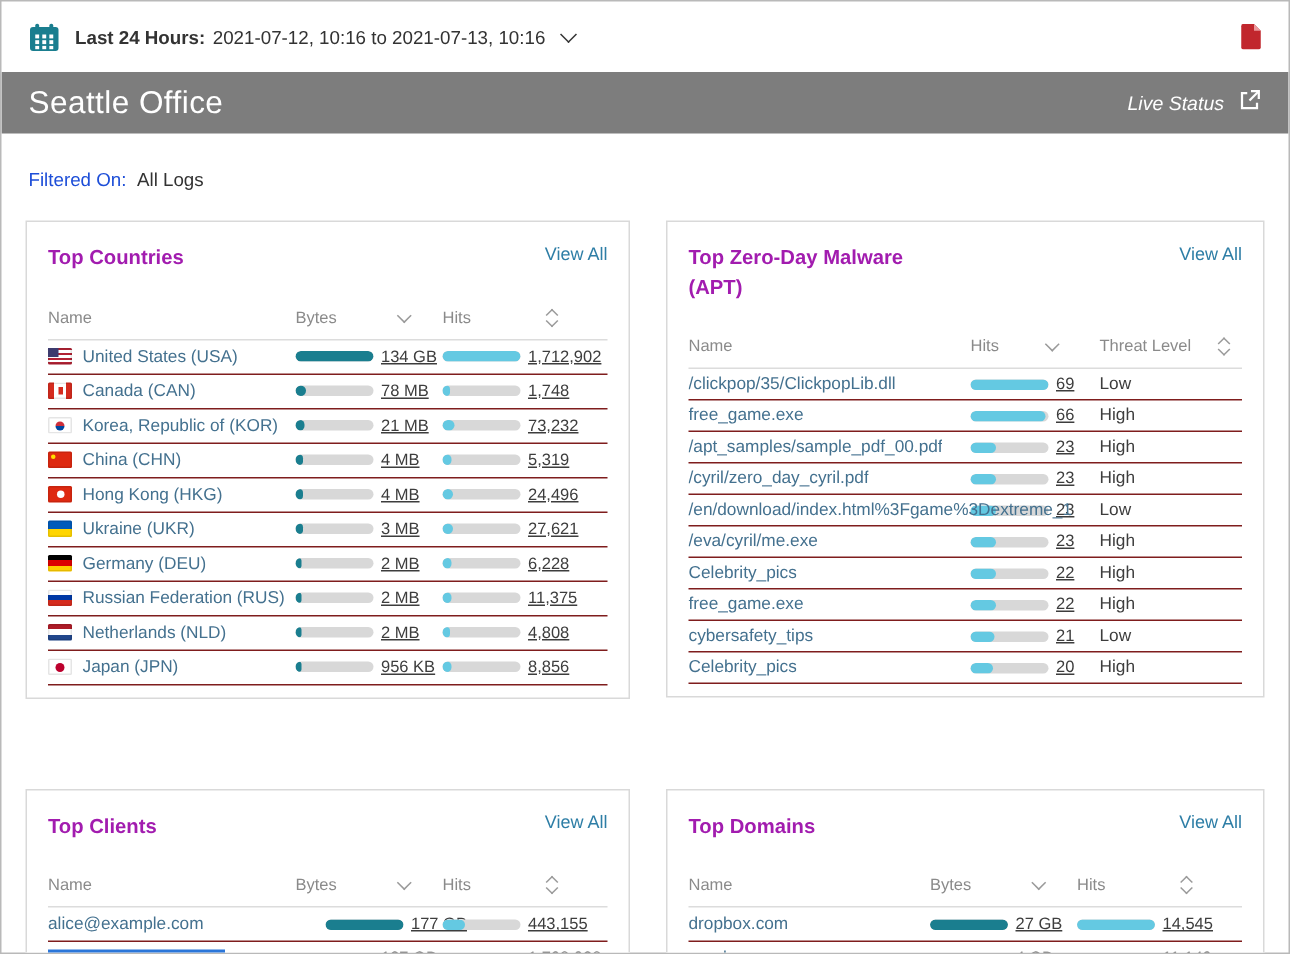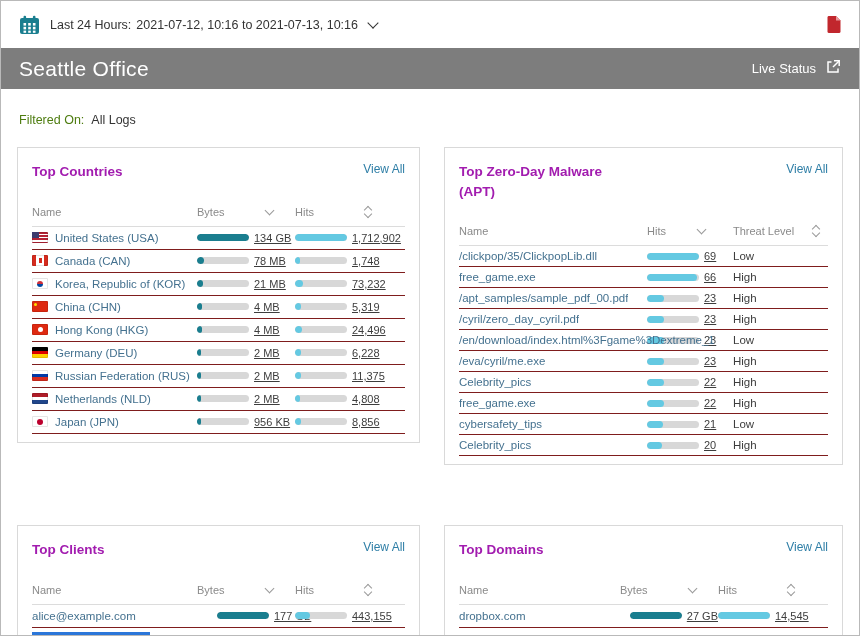--- a/index.html
+++ b/index.html
@@ -7,32 +7,32 @@
   :root{
     --bytes:#1a7e8f; --hits:#64c9e2; --track:#d8d8d8;
     --banner:#7d7d7d; --link:#2e7ea6; --name-link:#44718f; --sel:#2b76d9;
   }
   .frame{width:860px;height:636px;border:1px solid #b9b9b9;box-sizing:border-box;
          background:#fff;overflow:hidden;position:relative;}
   
   .topbar{height:47px;display:flex;align-items:center;padding:0 18px;gap:10px;}
   .cal{display:inline-flex;cursor:pointer;}
   .range-text{font-size:12.5px;color:#333;display:inline-flex;align-items:center;gap:5px;cursor:pointer;}
-  .range-text b{font-weight:400;}
+  .range-text b{font-weight:700;}
   .ctrl-chev{width:7px;height:7px;border-right:1.6px solid #333;border-bottom:1.6px solid #333;
              transform:rotate(45deg);display:inline-block;margin-left:6px;margin-top:-4px;}
   .spacer{flex:1;}
   .pdf{display:inline-flex;cursor:pointer;}
   
   .banner{height:41px;background:var(--banner);display:flex;align-items:center;padding:0 18px;color:#fff;}
   .banner h1{font-size:21px;font-weight:400;margin:0;letter-spacing:.3px;}
-  .live{margin-left:auto;display:flex;align-items:center;gap:9px;font-size:13px;cursor:pointer;}
+  .live{margin-left:auto;display:flex;align-items:center;gap:9px;font-size:13px;cursor:pointer;font-style:italic;}
   
   .filterline{padding:24px 18px 0;font-size:12.5px;}
-  .filterline .flabel{color:#4d7c0f;}
+  .filterline .flabel{color:#1d4ed8;}
   .filterline .fval{margin-left:7px;color:#333;}
   
   .cards{display:grid;grid-template-columns:403px 399px;column-gap:24px;row-gap:60px;
          padding:0 16px;margin-top:20px;align-items:start;}
   .card{border:1px solid #d9d9d9;background:#fff;box-sizing:border-box;padding:14px 14px 8px;}
   .card-head{display:flex;justify-content:space-between;align-items:flex-start;margin-bottom:16px;}
   .card-title{font-size:13.5px;font-weight:700;color:#a21caf;margin:0;line-height:1.45;max-width:175px;}
   .view-all{font-size:12px;color:var(--link);cursor:pointer;text-decoration:none;white-space:nowrap;}
   
   .thead{display:flex;align-items:center;height:28px;border-bottom:1px solid #dcdcdc;
@@ -249,20 +249,38 @@
             </div>
             <div class="col-bar" style="width: 110px;">
               <span class="bar">
                 <span class="bar-fill hits" style="width: 13%;"></span>
               </span>
               <span class="bar-val">24,496</span>
             </div>
           </div>
           <div class="trow" style="height: 22px;">
             <div class="col-name">
+              <span class="flag flag-ua"></span>
+              <span class="name-link">Ukraine (UKR)</span>
+            </div>
+            <div class="col-bar" style="width: 98px;">
+              <span class="bar">
+                <span class="bar-fill bytes" style="width: 9%;"></span>
+              </span>
+              <span class="bar-val">3 MB</span>
+            </div>
+            <div class="col-bar" style="width: 110px;">
+              <span class="bar">
+                <span class="bar-fill hits" style="width: 14%;"></span>
+              </span>
+              <span class="bar-val">27,621</span>
+            </div>
+          </div>
+          <div class="trow" style="height: 22px;">
+            <div class="col-name">
               <span class="flag flag-de"></span>
               <span class="name-link">Germany (DEU)</span>
             </div>
             <div class="col-bar" style="width: 98px;">
               <span class="bar">
                 <span class="bar-fill bytes" style="width: 8%;"></span>
               </span>
               <span class="bar-val">2 MB</span>
             </div>
             <div class="col-bar" style="width: 110px;">
@@ -558,21 +576,21 @@
                 <div class="s-down"></div>
               </div>
             </div>
           </div>
         </div>
       <div>
           <div class="trow" style="height: 22px;">
             <div class="col-name">
               <span class="name-link">dropbox.com</span>
             </div>
-            <div class="col-bar" style="width: 114px; justify-content: flex-end;">
+            <div class="col-bar" style="width: 98px;">
               <span class="bar">
                 <span class="bar-fill bytes" style="width: 100%;"></span>
               </span>
               <span class="bar-val">27 GB</span>
             </div>
             <div class="col-bar" style="width: 110px;">
               <span class="bar">
                 <span class="bar-fill hits" style="width: 100%;"></span>
               </span>
               <span class="bar-val">14,545</span>

